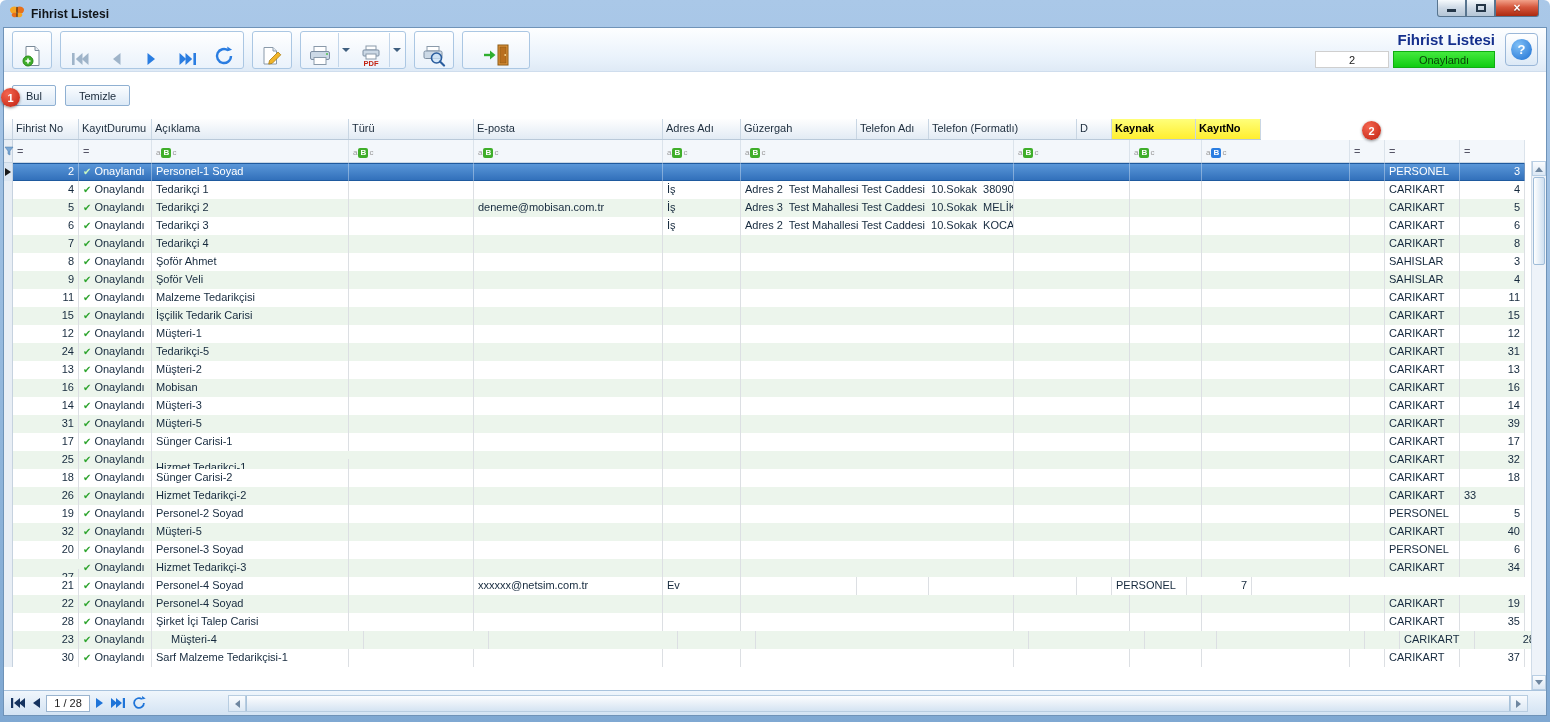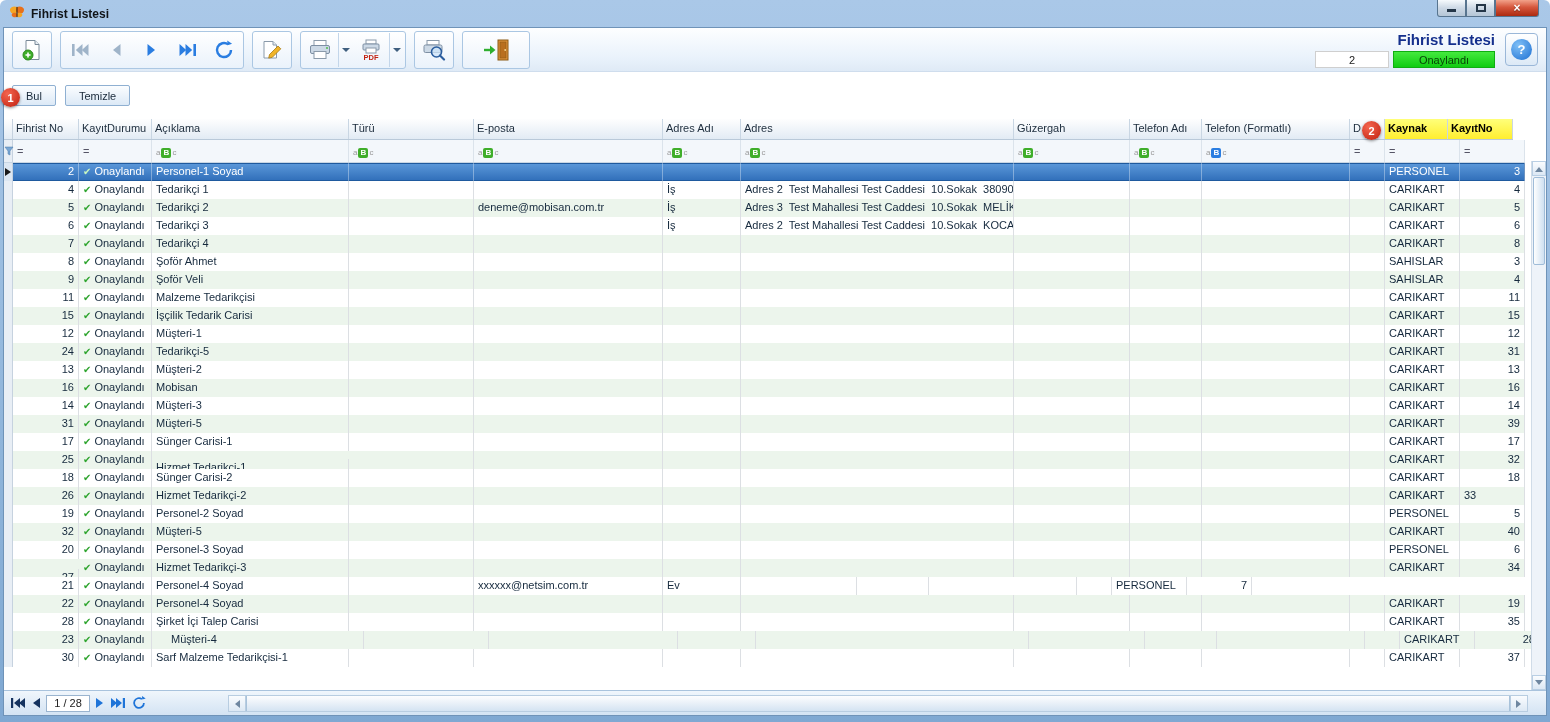--- a/index.html
+++ b/index.html
@@ -27,21 +27,21 @@
   .maxbox{ width:10px; height:8px; border:2px solid #243648; box-sizing:border-box; }
   
   .content{ background:#fff; border:1px solid #6f93b8; height:689px; box-sizing:border-box;
             display:flex; flex-direction:column; position:relative; }
   
   .toolbar{ flex:none; height:44px; box-sizing:border-box; display:flex; align-items:center; gap:8px;
             padding:0 8px; background:linear-gradient(#fdfeff,#e9f2fb 70%,#dfeaf6);
             border-bottom:1px solid #cfdded; }
   .tgroup{ height:38px; box-sizing:border-box; display:flex; align-items:center; padding:0 1px;
            border:1px solid #abc7e3; border-radius:3px; background:linear-gradient(#ffffff,#eaf2fb); }
-  .tbtn{ width:36px; height:34px; display:flex; align-items:center; justify-content:center; border-radius:2px; }
+  .tbtn{ width:36px; height:34px; display:flex; align-items:flex-end; justify-content:center; border-radius:2px; }
   .tbtn.wide{ width:64px; }
   .drop{ width:14px; height:34px; display:flex; align-items:center; justify-content:center;
          border-left:1px solid #c3d6ea; }
   .drop::before{ content:""; border:4px solid transparent; border-top-color:#3f5f7f; margin-top:4px; }
   .tb-right{ margin-left:auto; display:flex; align-items:center; gap:10px; }
   .tb-stack{ display:flex; flex-direction:column; align-items:flex-end; gap:3px; }
   .tb-title{ font-size:15px; font-weight:bold; color:#15308d; }
   .tb-row{ display:flex; gap:4px; }
   .count-box{ width:74px; height:17px; box-sizing:border-box; background:#fff; border:1px solid #cfcfcf;
               font-size:11px; color:#222; display:flex; align-items:center; justify-content:center; }
@@ -261,26 +261,25 @@
 
     <div class="main">
       <div class="ghead" id="grid-header">
           <div class="ind"></div>
           <div class="hcell" style="width: 66px;">Fihrist No</div>
           <div class="hcell" style="width: 73px;">KayıtDurumu</div>
           <div class="hcell" style="width: 197px;">Açıklama</div>
           <div class="hcell" style="width: 125px;">Türü</div>
           <div class="hcell" style="width: 189px;">E-posta</div>
           <div class="hcell" style="width: 78px;">Adres Adı</div>
-          <div class="hcell" style="width: 273px;">Adres</div>
           <div class="hcell" style="width: 116px;">Güzergah</div>
           <div class="hcell" style="width: 72px;">Telefon Adı</div>
           <div class="hcell" style="width: 148px;">Telefon (Formatlı)</div>
           <div class="hcell" style="width: 35px;">D</div>
-          <div class="hcell hl" style="width: 63px;">Kaynak</div>
+          <div class="hcell hl" style="width: 84px;">Kaynak</div>
           <div class="hcell hl" style="width: 65px;">KayıtNo</div>
         </div>
       <div class="frow" id="filter-row">
           <div class="ind">
             <svg width="10" height="10" viewBox="0 0 10 10" style="position:absolute;left:0;top:6px">
               <path d="M1 1h8L6 5v4L4 8V5z" fill="#7aa7d4" stroke="#4a7aaa" stroke-width=".5"></path>
             </svg>
           </div>
           <div class="fcell" style="width: 66px;">=</div>
           <div class="fcell" style="width: 73px;">=</div>

